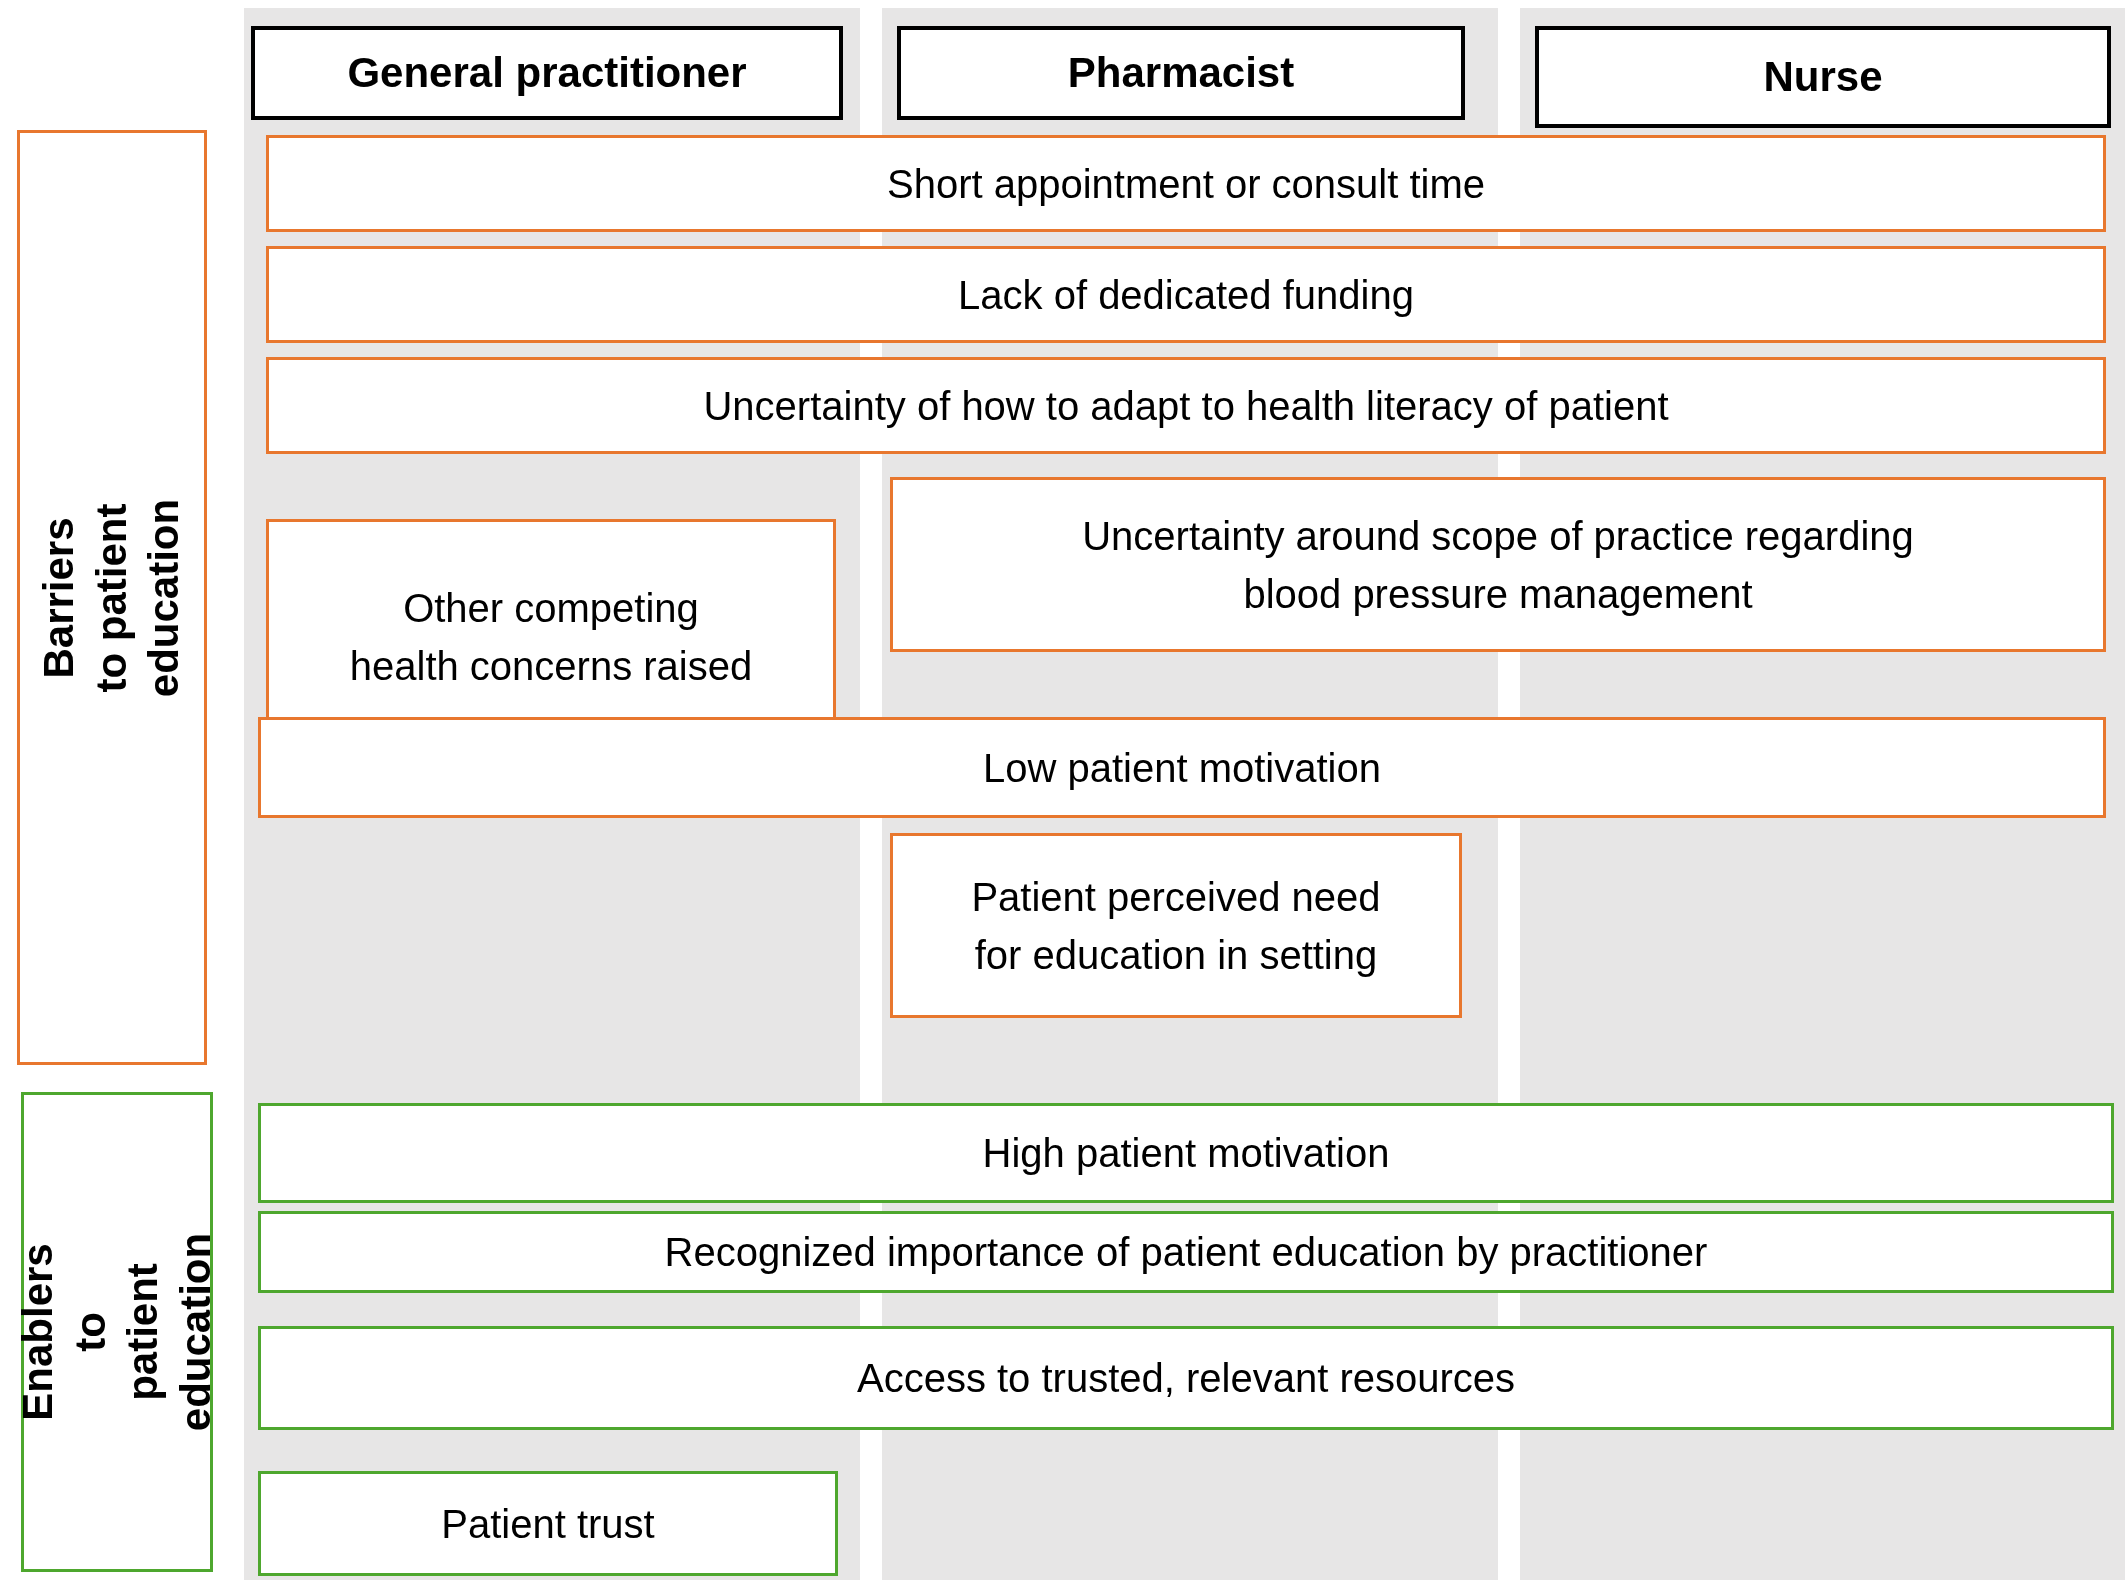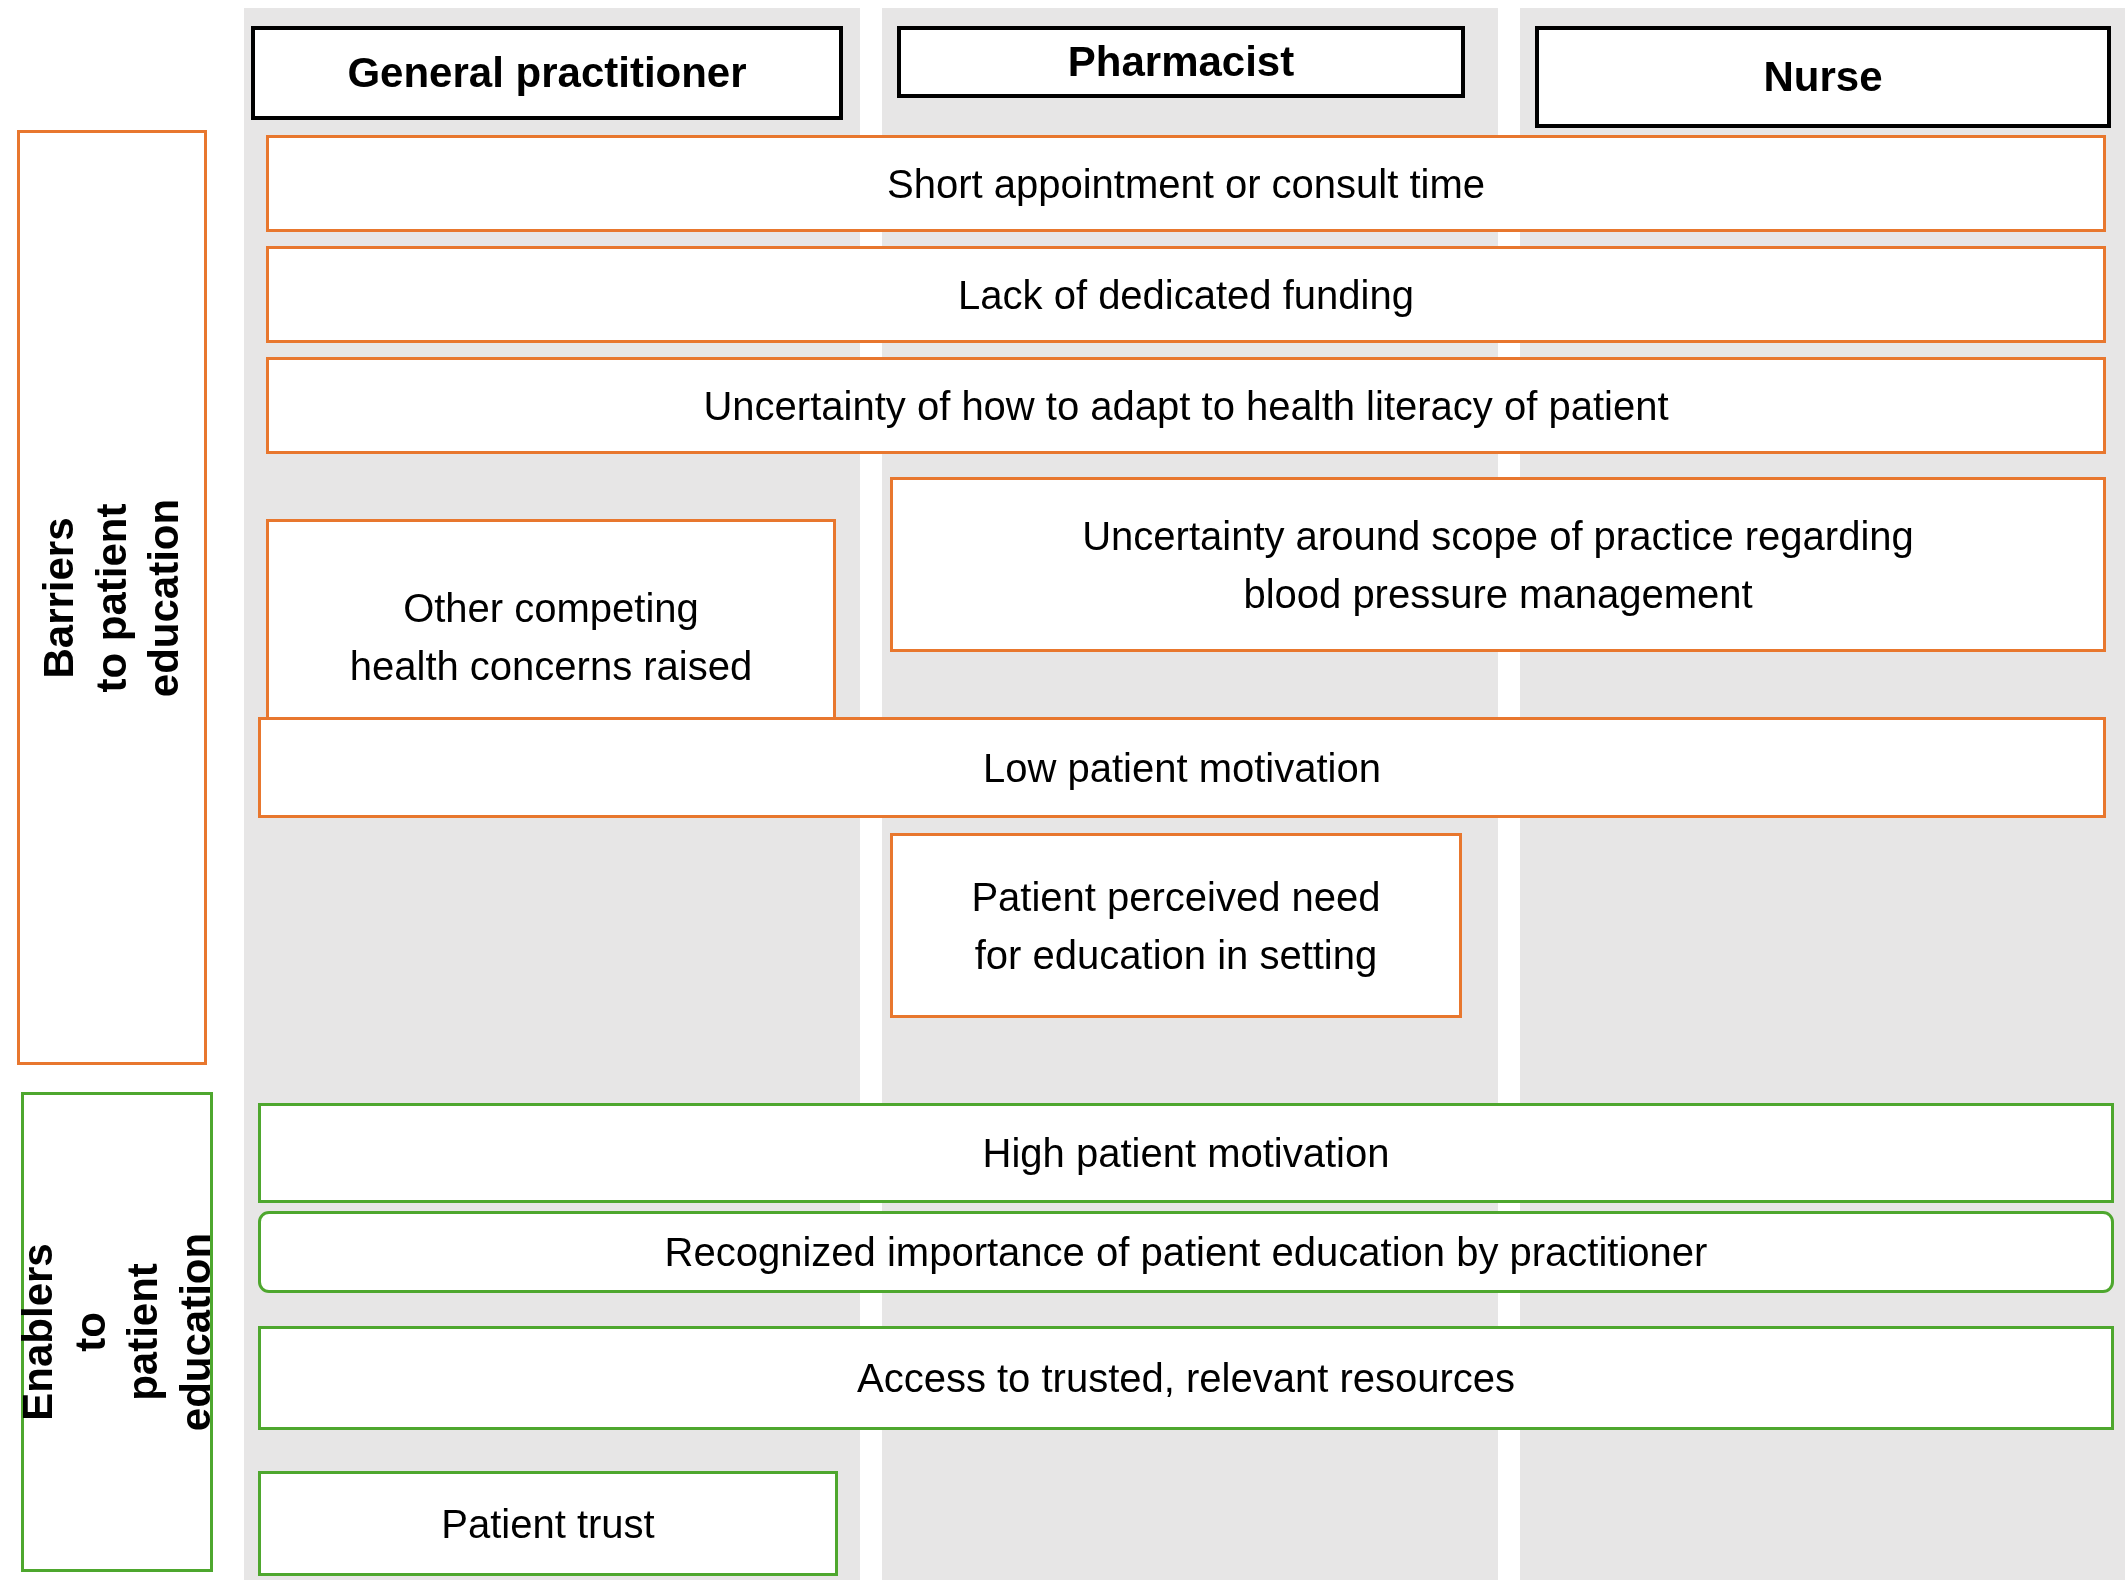--- a/index.html
+++ b/index.html
@@ -57,21 +57,21 @@
 </head>
 <body>
 
 <div class="canvas">
 
   <div class="band" style="left:244px; width:616px;"></div>
   <div class="band" style="left:882px; width:616px;"></div>
   <div class="band" style="left:1520px; width:605px;"></div>
 
   <div class="colhead" style="left:251px; top:26px; width:592px; height:94px;">General practitioner</div>
-  <div class="colhead" style="left:897px; top:26px; width:568px; height:72px;">Pharmacist</div>
+  <div class="colhead" style="left:897px; top:26px; width:568px; height:94px;">Pharmacist</div>
   <div class="colhead" style="left:1521px; top:26px; width:576px; height:102px;margin-left:14px;">Nurse</div>
 
   <div class="vlabel orange" style="left:17px; top:130px; width:190px; height:935px;">
     <span class="txt">Barriers to patient education</span>
   </div>
   <div class="vlabel green" style="left:21px; top:1092px; width:192px; height:480px;">
     <span class="txt">Enablers to
 patient education</span>
   </div>
 
@@ -87,19 +87,19 @@
   <div class="cell barrier" style="left:890px; top:477px; width:1216px; height:175px;">Uncertainty around scope of practice regarding
 blood pressure management</div>
 
   <div class="cell barrier" style="left:258px; top:717px; width:1848px; height:101px;">Low patient motivation</div>
 
   <div class="cell barrier" style="left:890px; top:833px; width:572px; height:185px;">Patient perceived need
 for education in setting</div>
 
   <div class="cell enabler" style="left:258px; top:1103px; width:1856px; height:100px;">High patient motivation</div>
 
-  <div class="cell enabler" style="left:258px; top:1211px; width:1856px; height:82px;border-radius:11px;">Recognized importance of patient education by practitioner</div>
+  <div class="cell enabler" style="left:258px; top:1211px; width:1856px; height:82px;">Recognized importance of patient education by practitioner</div>
 
   <div class="cell enabler" style="left:258px; top:1326px; width:1856px; height:104px;">Access to trusted, relevant resources</div>
 
   <div class="cell enabler" style="left:258px; top:1447px; width:580px; height:105px;margin-top:24px;">Patient trust</div>
 
 </div>
 
 </body></html>

